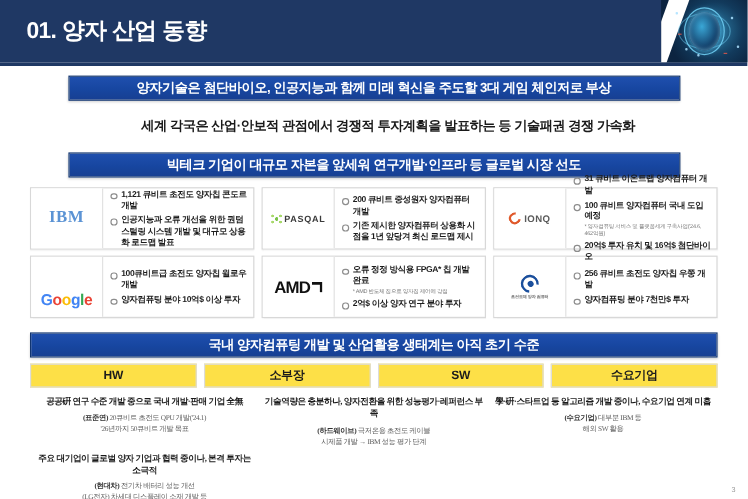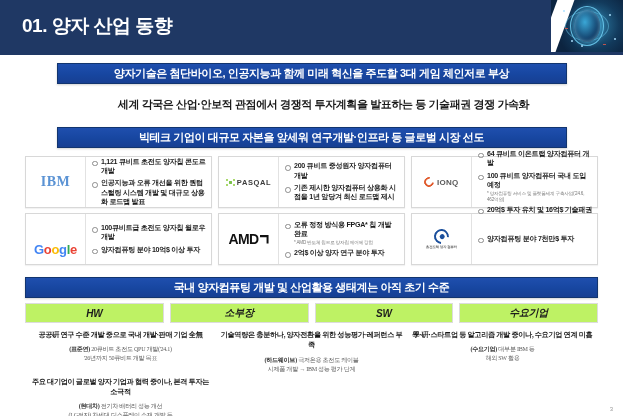--- a/index.html
+++ b/index.html
@@ -219,27 +219,26 @@
     margin:0 auto;
     width:573px;
   }
   .col-head-row{
     display:grid;
     grid-template-columns:1fr 1fr 1fr 1fr;
     gap:6px;
     margin-top:5px;
   }
   .col-head{
-    background:#bef264;
+    background:#fde047;
     border:1px solid #dcdcdc;
     height:20px;
     display:flex;align-items:center;justify-content:center;
     font-size:10px;font-weight:bold;color:#1c1c1c;
     letter-spacing:-.3px;
-    font-style:italic;
   }
   .col-body-row{
     display:grid;
     grid-template-columns:1fr 1fr 1fr;
     gap:0;
     margin-top:4px;
     font-family:Liberation Serif, serif;
   }
   .col-body{
     padding:3px 3px 0;
@@ -327,26 +326,26 @@
     </div>
 
     <div class="card">
       <div class="card-logo">
         <span class="logo-ionq">
           <span class="ionq-mark"></span>
           <span class="ionq-txt">IONQ</span>
         </span>
       </div>
       <div class="card-body">
-        <div class="bullet">64 큐비트 이온트랩 양자컴퓨터 개발</div>
+        <div class="bullet">31 큐비트 이온트랩 양자컴퓨터 개발</div>
         <div class="bullet">
           <span>100 큐비트 양자컴퓨터 국내 도입 예정</span>
           <span class="note">* 양자컴퓨팅 서비스 및 플랫폼세계 구축사업('24.6, 462억원)</span>
         </div>
-        <div class="bullet">20억$ 투자 유치 및 16억$ 기술패권</div>
+        <div class="bullet">20억$ 투자 유치 및 16억$ 첨단바이오</div>
       </div>
     </div>
 
     <div class="card">
       <div class="card-logo">
         <span class="logo-google"><span class="b">G</span><span class="r">o</span><span class="y">o</span><span class="b">g</span><span class="g">l</span><span class="r">e</span></span>
       </div>
       <div class="card-body">
         <div class="bullet">100큐비트급 초전도 양자칩 윌로우 개발</div>
         <div class="bullet">양자컴퓨팅 분야 10억$ 이상 투자</div>
@@ -370,20 +369,21 @@
     </div>
 
     <div class="card">
       <div class="card-logo">
         <span class="logo-kist">
           <span class="kist-mark"></span>
           <span class="kist-txt">초전도체 양자 컴퓨터</span>
         </span>
       </div>
       <div class="card-body">
+        <div class="bullet">256 큐비트 초전도 양자칩 우쭝 개발</div>
         <div class="bullet">양자컴퓨팅 분야 7천만$ 투자</div>
       </div>
     </div>
 
   </div>
 
   <div class="banner" style="width:573px;margin-top:12px">
     <span>국내 양자컴퓨팅 개발 및 산업활용 생태계는 아직 초기 수준</span>
   </div>
 

